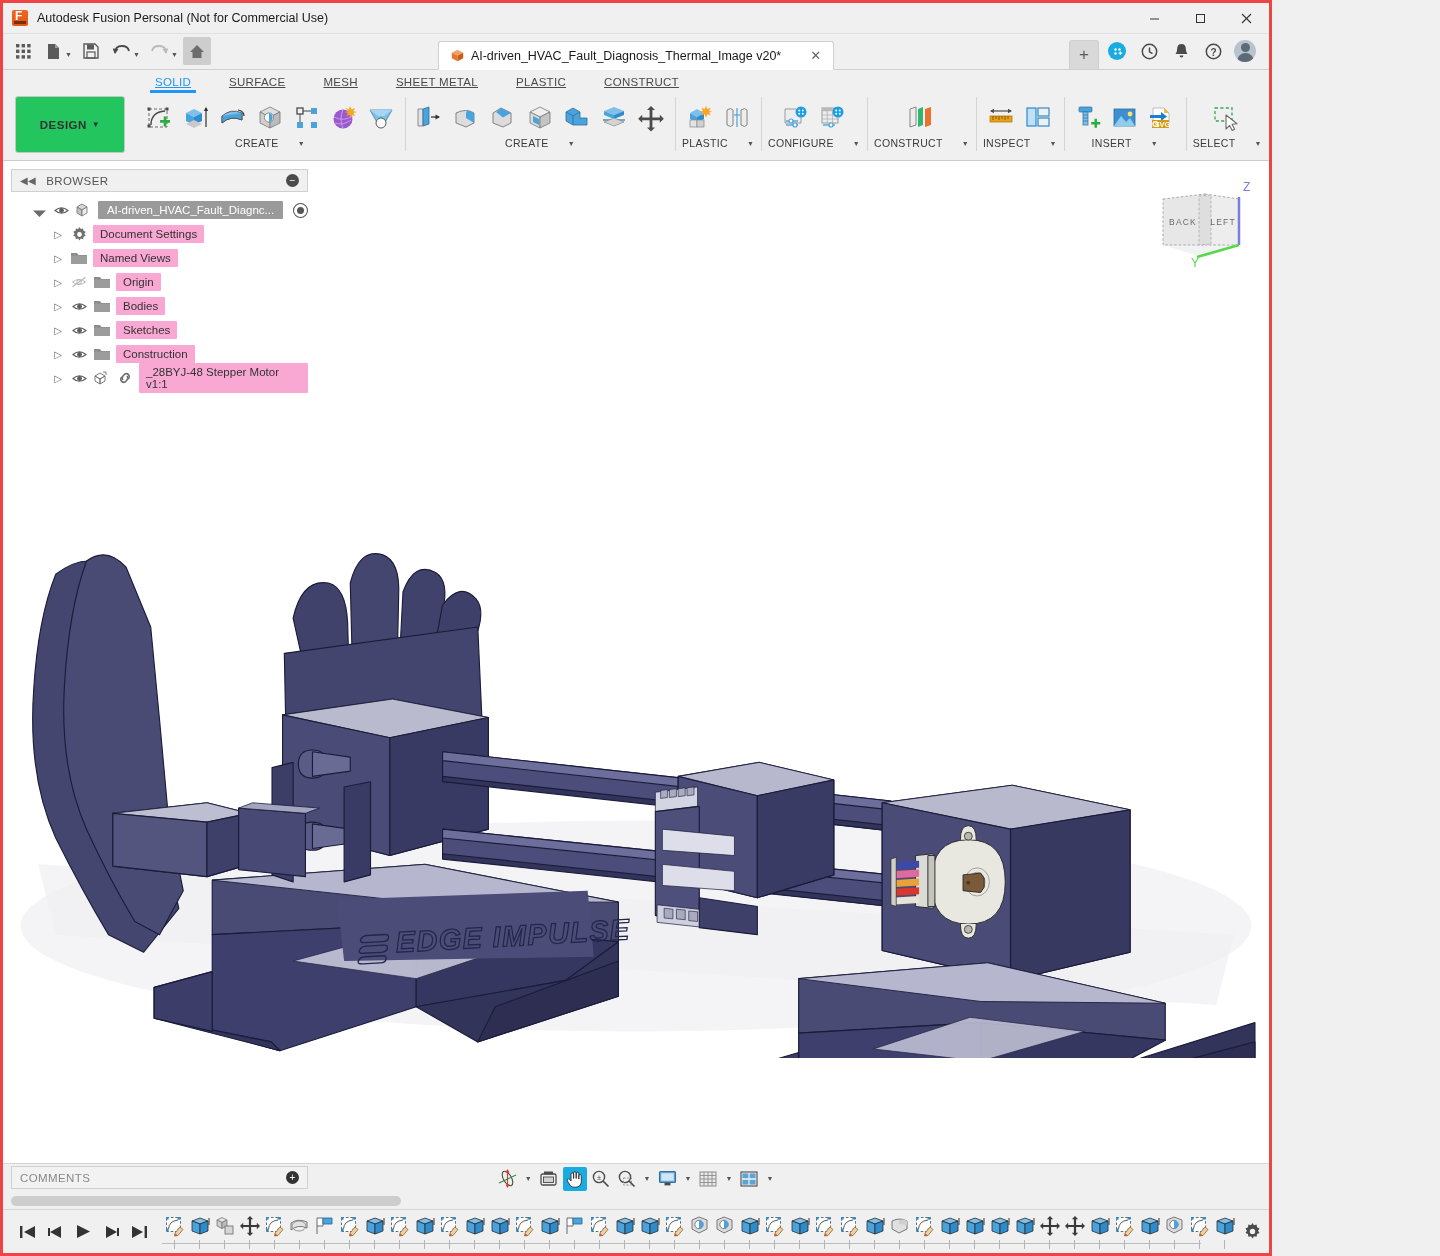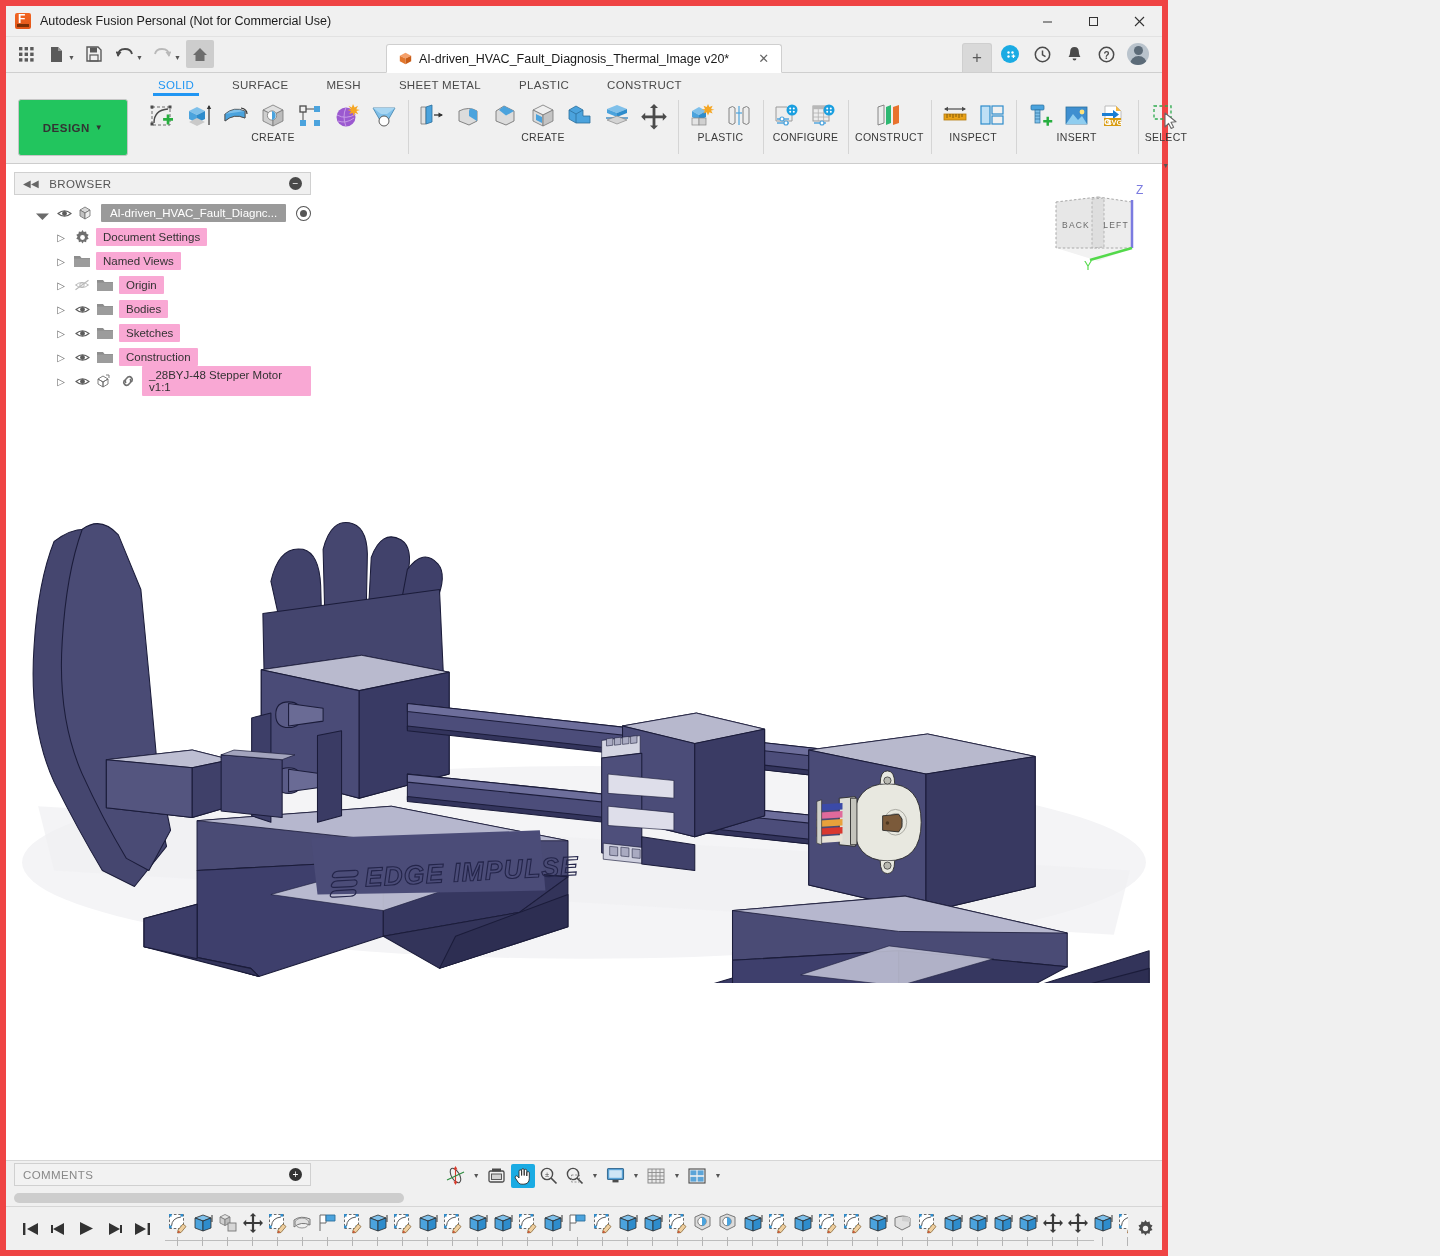--- a/index.html
+++ b/index.html
@@ -2,22 +2,22 @@
 <html><head>
 <meta charset="utf-8">
 <style>
   * { box-sizing: border-box; margin: 0; padding: 0; }
   html, body {
     width: 1440px; height: 1256px;
     font-family: "Liberation Sans", sans-serif;
     background: #f0f0f0; overflow: hidden;
     -webkit-font-smoothing: antialiased;
   }
-  .app { width: 1168px; height: 1256px; display: flex; flex-direction: column;
-         border: 6px solid #ef4444; background: #f0f0f0; }
+  .app { width: 1272px; height: 1256px; display: flex; flex-direction: column;
+         border: 3px solid #ef4444; background: #f0f0f0; }
 
   
   .titlebar { height: 31px; background: #f0f0f0; display: flex; align-items: center;
               border-bottom: 1px solid #e2e2e2; flex: none; }
   .fusion-logo { width: 16px; height: 16px; margin: 0 9px 0 9px; border-radius: 2px;
                  background: linear-gradient(#f26522,#e05518); position: relative; flex: none; }
   .fusion-logo::after { content: "F"; position: absolute; left: 3px; top: -1px;
                         font-size: 12px; font-weight: bold; color: #fff; }
   .fusion-logo::before { content:""; position:absolute; left:2px; bottom:2px; width:12px; height:3px;
                          background:#7a2e06; }
@@ -54,41 +54,41 @@
             position: relative; }
   .avatar::before { content:""; position:absolute; width:9px; height:9px; border-radius:50%;
                     background:#5c6b78; left:6.5px; top:3px; }
   .avatar::after { content:""; position:absolute; width:17px; height:11px; border-radius:9px 9px 0 0;
                    background:#5c6b78; left:2.5px; top:13px; }
 
   
   .ribbon-tabs { height: 23px; background: #f0f0f0; display: flex; align-items: center;
                  padding-left: 133px; gap: 0; flex: none; }
   .rtab { font-size: 11.5px; color: #4a4a4a; letter-spacing: .3px; padding: 0 19px;
-          height: 23px; display: flex; align-items: center; position: relative; }
+          height: 23px; display: flex; align-items: center; position: relative; text-decoration: underline; }
   .rtab.active { color: #2196f3; }
   .rtab.active::after { content:""; position: absolute; left: 14px; right: 14px; bottom: 0;
                         height: 3px; background: #2196f3; }
 
   .ribbon { height: 68px; background: #f0f0f0; display: flex; align-items: flex-start;
             border-bottom: 1px solid #cdcdcd; flex: none; position: relative; }
   .design-btn { width: 110px; height: 57px; margin: 3px 10px 0 12px; border: 1px solid #c6c6c6;
                 background: #22c55e; border-radius: 3px; display: flex; align-items: center;
                 justify-content: center; gap: 5px; font-size: 11.5px; color: #333;
                 letter-spacing: .5px; font-weight: bold; flex: none; }
   .panels { display: flex; align-items: flex-start; height: 68px; flex: 1; }
   .panel { display: flex; flex-direction: column; align-items: center; height: 68px;
            padding: 0 7px; position: relative; }
   .panel + .panel::before { content:""; position: absolute; left: 0; top: 4px; bottom: 10px;
                             width: 1px; background: #d5d5d5; }
   .panel-icons { display: flex; align-items: center; gap: 3px; height: 46px; padding-top: 3px; }
   .ric { width: 34px; height: 34px; display: flex; align-items: center; justify-content: center;
          border-radius: 2px; }
   .panel-label { font-size: 10.5px; color: #3a3a3a; letter-spacing: .3px; margin-top: -2px;
-                 display: flex; align-items: center; gap: 19px; flex-direction: column; }
+                 display: flex; align-items: center; gap: 19px; }
   .panel-label .cv { font-size: 7px; color: #555; }
 
   
   .workarea { flex: 1; position: relative; background: #fff; overflow: hidden; }
 
   .browser { position: absolute; left: 8px; top: 8px; width: 297px; z-index: 5;
              font-size: 11.5px; color: #333; }
   .browser-head { height: 23px; background: #f0f0f0; border: 1px solid #d0d0d0;
                   display: flex; align-items: center; padding: 0 8px; gap: 10px;
                   letter-spacing: .4px; color: #555; }

